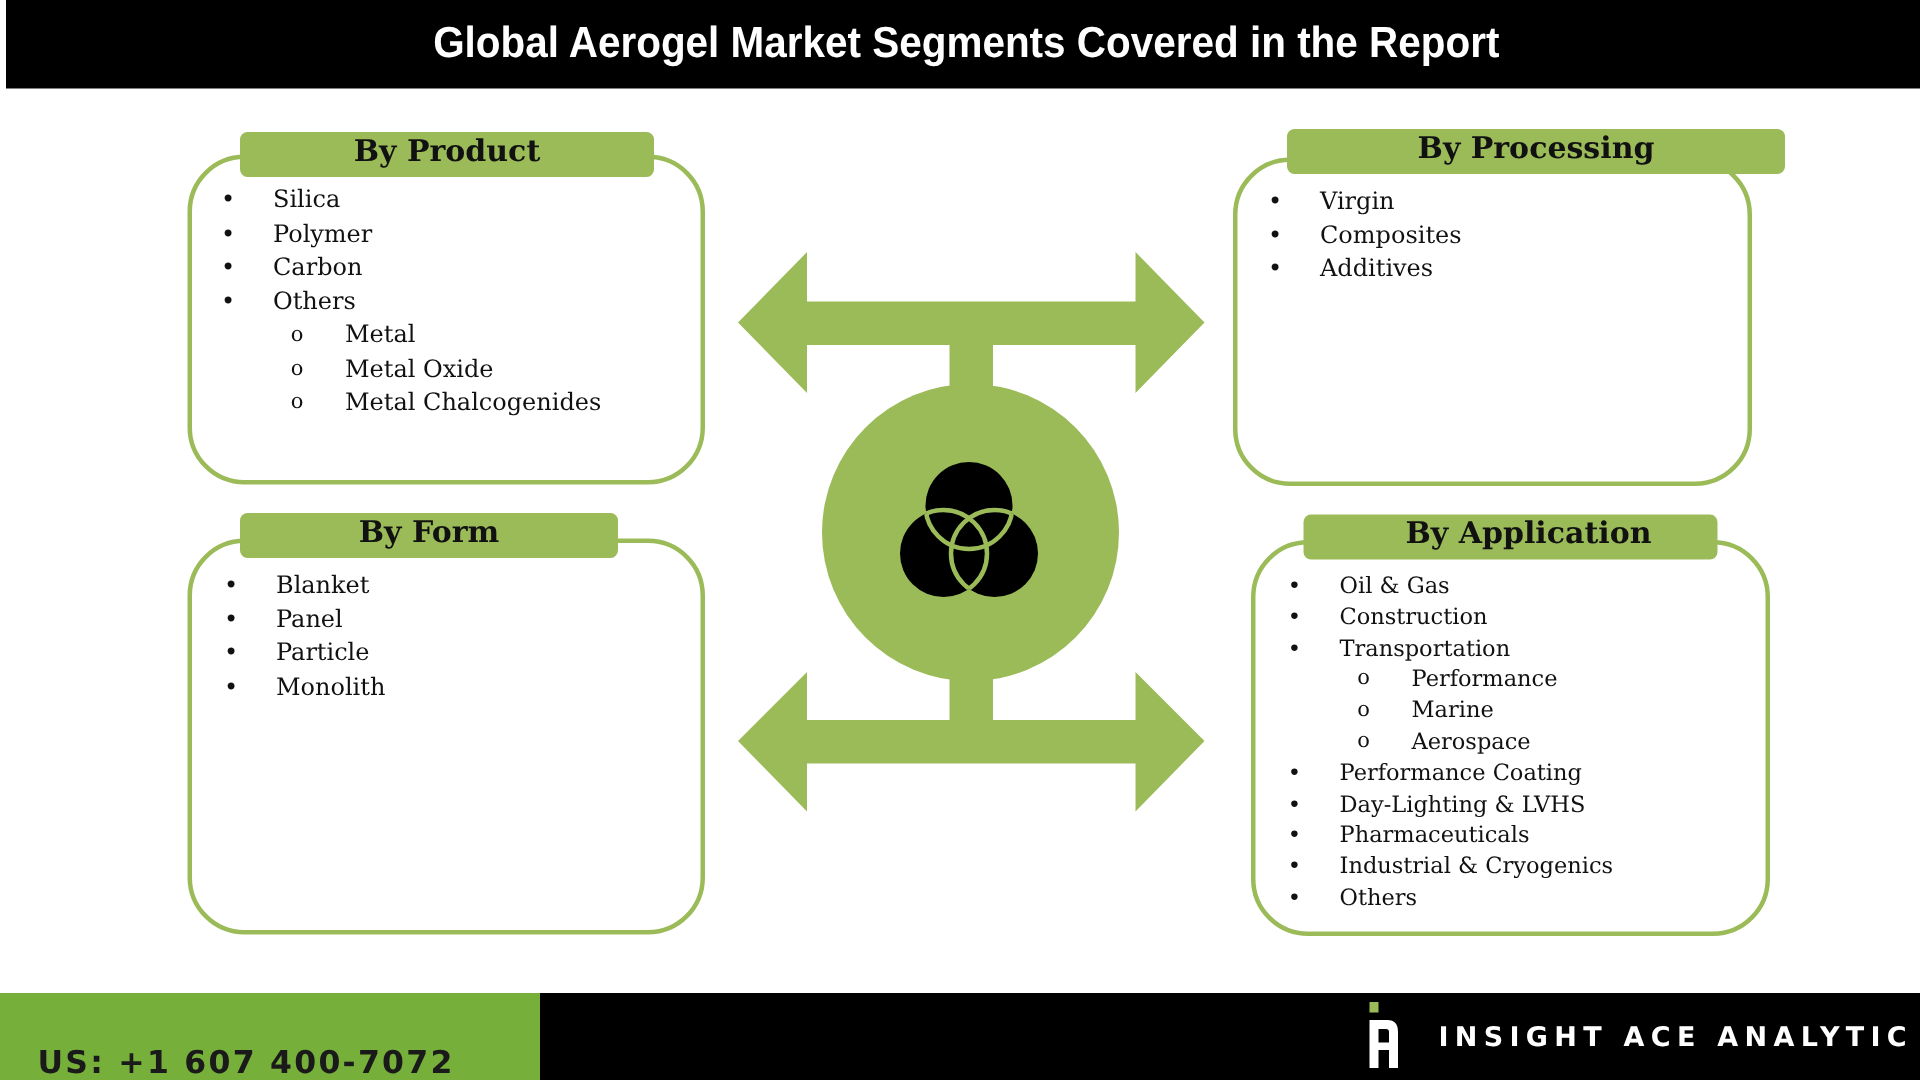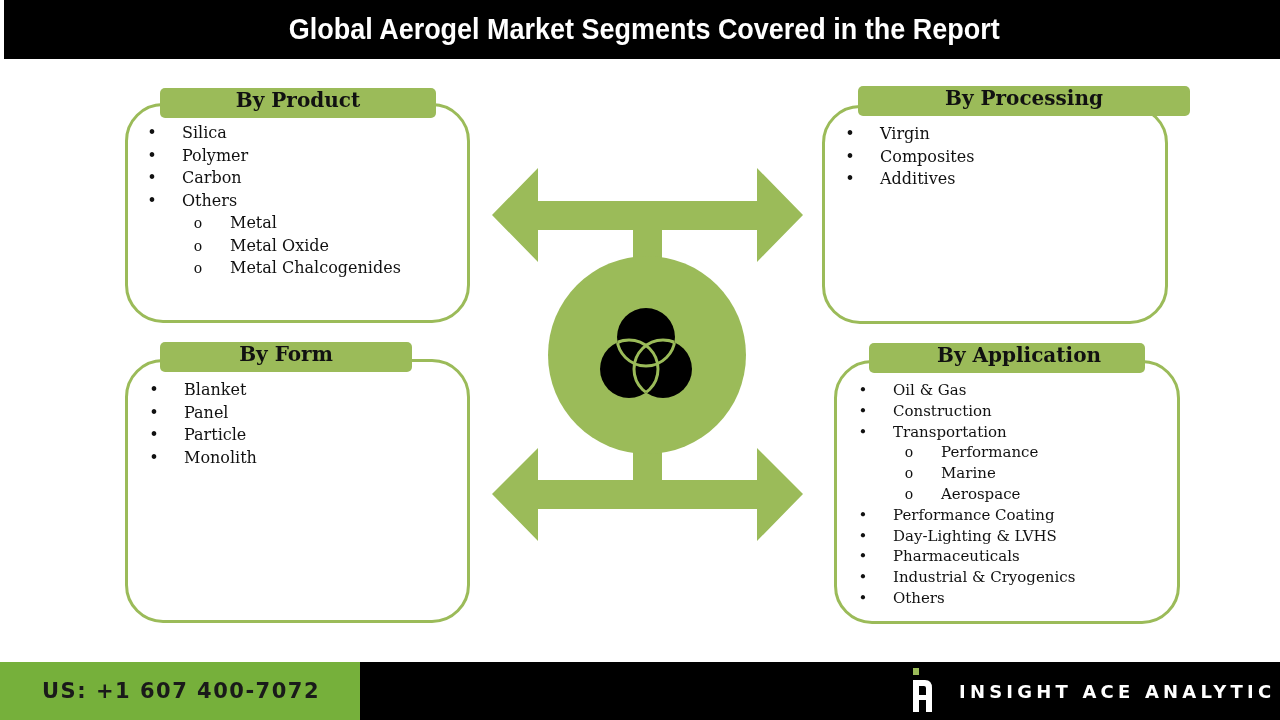--- a/index.html
+++ b/index.html
@@ -27,21 +27,21 @@
   .seg-list li { position: relative; padding-left: 36px; white-space: nowrap; }
   .seg-list li .bullet { position: absolute; left: 0; top: 0; width: 12px; text-align: center; }
   .seg-list li.sub { padding-left: 84px; }
   .seg-list li.sub .bullet { left: 46px; font-size: 14px; }
   .seg-list.compact { font-size: 15px; line-height: 20.8px; }
 
   .center-graphic { position: absolute; left: 490px; top: 165px; width: 315px; height: 380px; }
 
   .footer-left {
     position: absolute; left: 0; top: 662px; width: 360px; height: 58px; background: #76b03b;
-    display: flex; align-items: center; padding-left: 42px;
+    display: flex; align-items: flex-end; padding-left: 25px;
   }
   .footer-left span {
     font-family: "DejaVu Sans", sans-serif; font-weight: bold; font-size: 21px; color: #1a1a1a;
     letter-spacing: 1.5px;
   }
   .footer-right {
     position: absolute; left: 360px; top: 662px; width: 952px; height: 58px; background: #000000;
   }
   .logo { position: absolute; left: 551px; top: 4px; width: 22px; height: 46px; }
   .brand {

